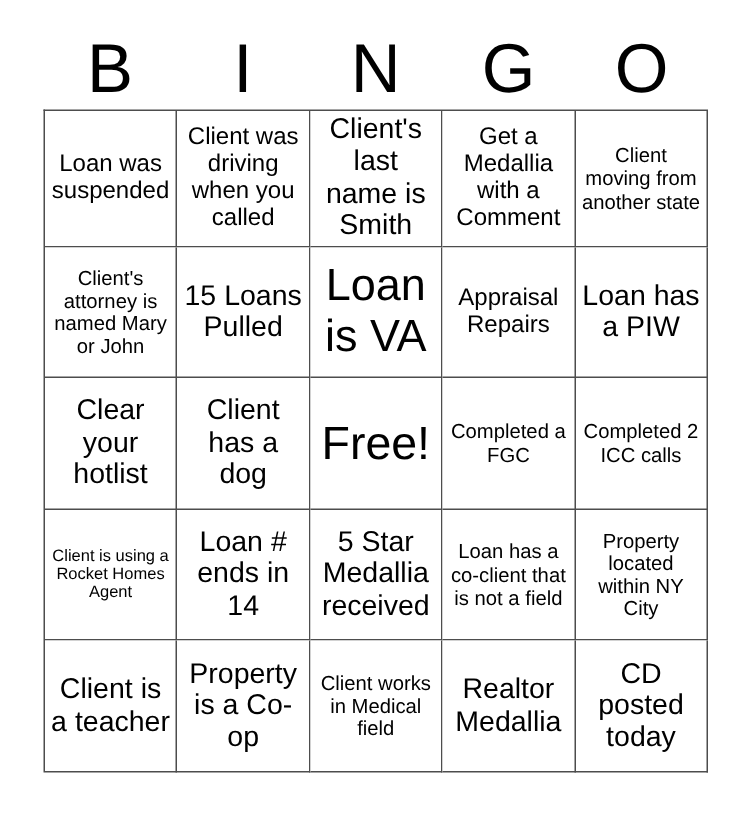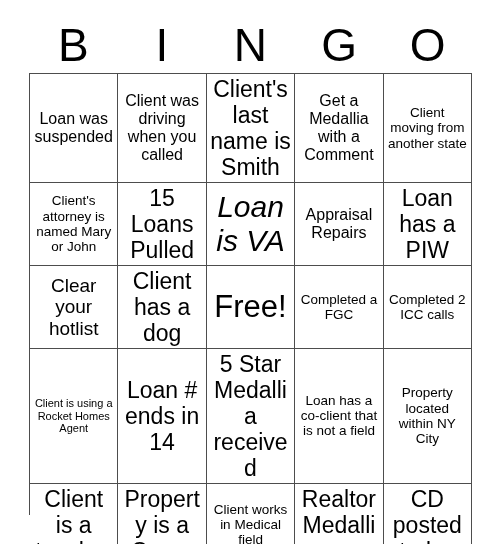--- a/index.html
+++ b/index.html
@@ -82,23 +82,23 @@
     line-height: 1.13;
     word-wrap: break-word;
     overflow-wrap: break-word;
     hyphens: none;
   }
 
   
   .fs-xs .cell-text { font-size: 11px; text-align: center; }
   .fs-sm .cell-text { font-size: 13.5px; }
   .fs-md .cell-text { font-size: 16px; }
-  .fs-lg .cell-text { font-size: 23px; }
+  .fs-lg .cell-text { font-size: 19px; }
   .fs-xl .cell-text { font-size: 19px; }
-  .fs-xxl .cell-text { font-size: 30px; font-style: italic; }
+  .fs-xxl .cell-text { font-size: 30px; }
   .free-cell .cell-text { font-size: 31px; text-align: center; }
 </style>
 </head>
 <body>
 
 <div id="bingo-card">
 
   <div id="bingo-header">
     <div class="header-letter">B</div>
     <div class="header-letter">I</div>

